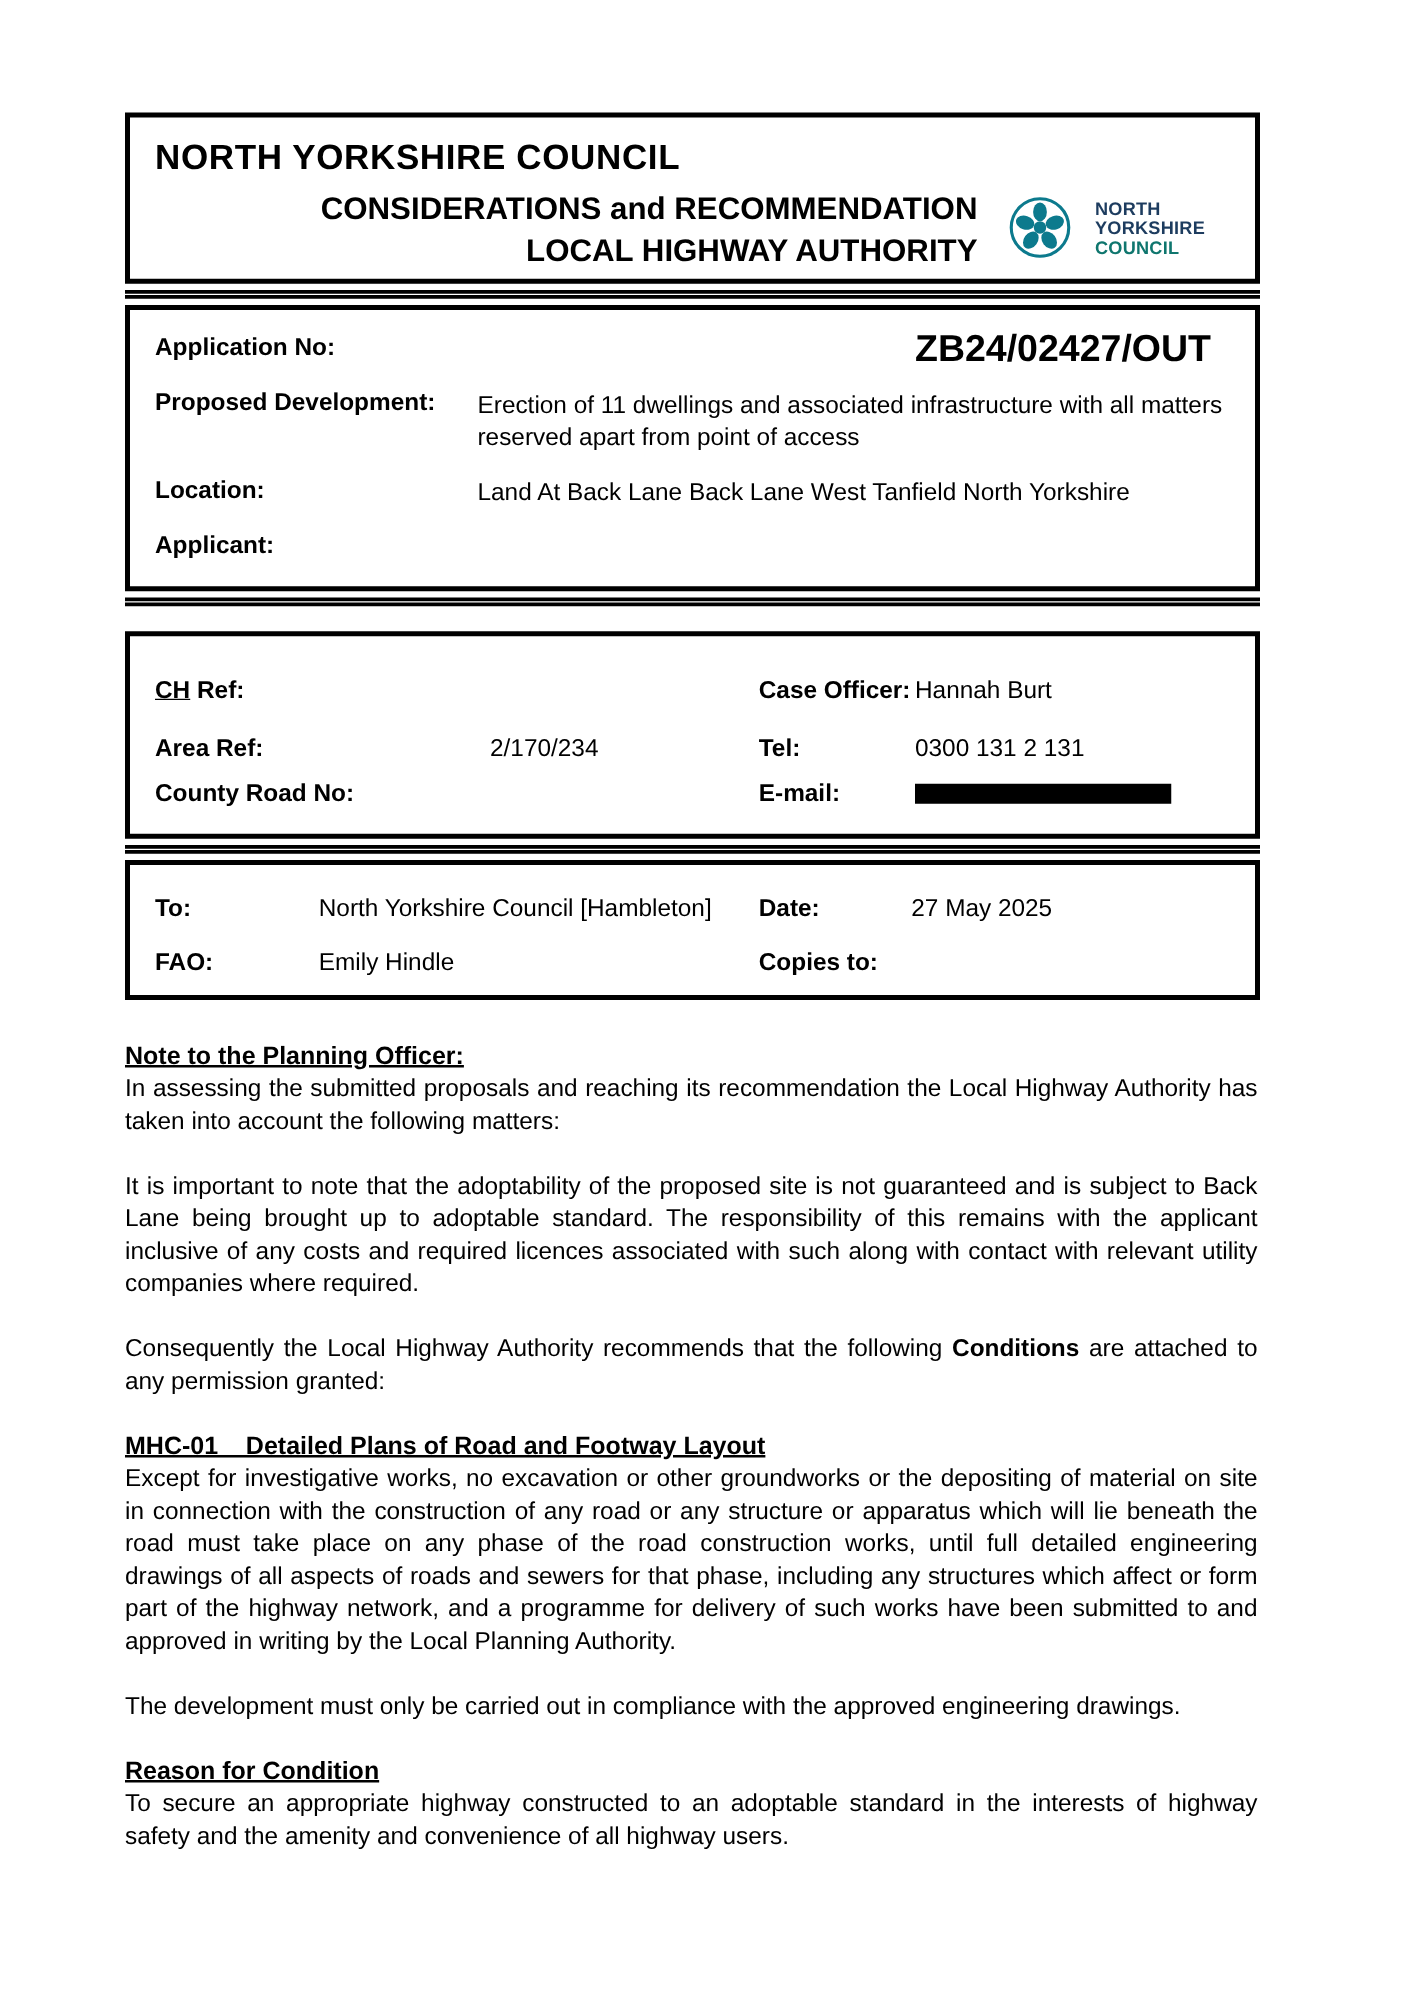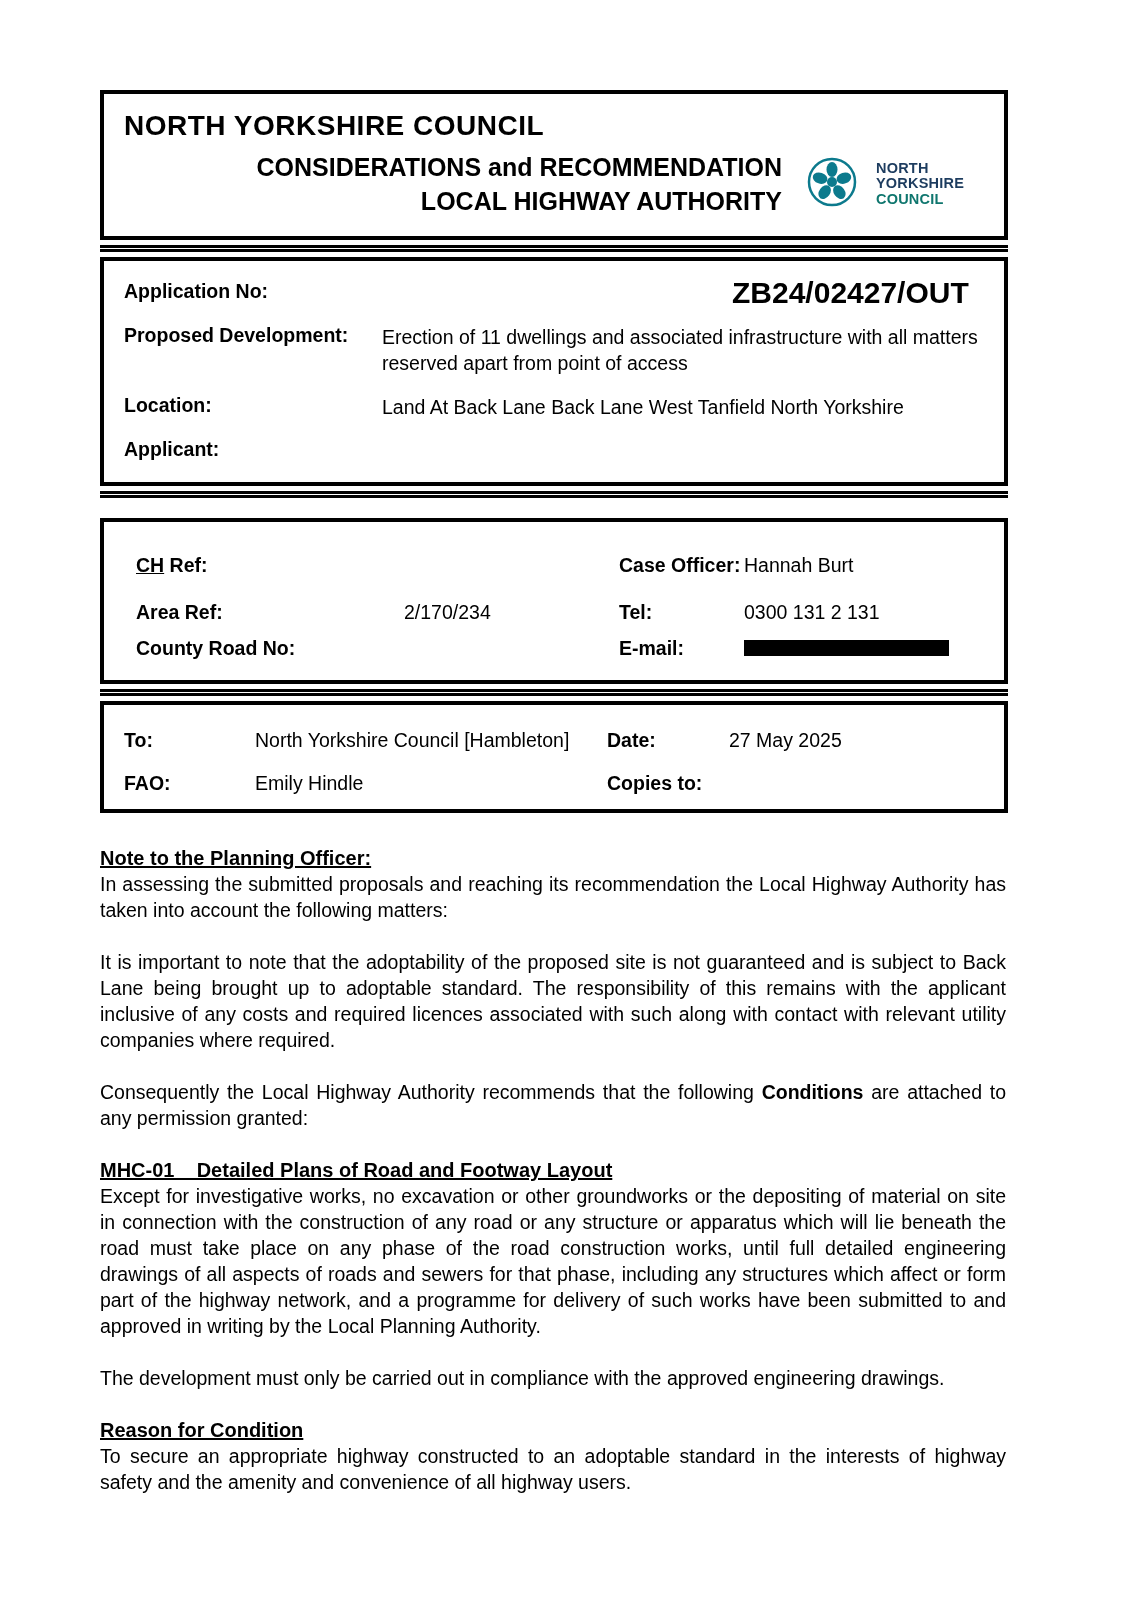--- a/index.html
+++ b/index.html
@@ -11,41 +11,41 @@
   }
   .doc { position: absolute; left: 100px; top: 90px; width: 908px; }
 
   .box { border: 4px solid #000; background: #fff; }
   .band {
     height: 7px; margin: 5px 0;
     border-top: 3px solid #000; border-bottom: 3px solid #000;
   }
 
   
-  .header-box { padding: 16px 20px 18px 20px; }
+  .header-box { padding: 16px 20px 5px 20px; }
   .council-name { font-size: 28px; font-weight: bold; letter-spacing: 0.5px; }
   .header-row { display: flex; align-items: center; margin-top: 8px; }
   .header-titles {
     flex: 1; text-align: right; font-weight: bold;
     font-size: 25px; line-height: 34px; padding-right: 24px;
   }
   .logo { width: 178px; display: flex; align-items: center; gap: 18px; }
   .logo-text { font-weight: bold; font-size: 14.5px; line-height: 15.5px; letter-spacing: 0.2px; }
   .navy { color: #1d3c5f; }
   .teal { color: #0f766e; }
 
   
   .app-box { padding: 10px 20px 12px 20px; font-size: 19.5px; }
   .app-row { display: grid; grid-template-columns: 258px 1fr; padding: 9px 0; align-items: start; }
   .label { font-weight: bold; }
   .value { font-weight: normal; line-height: 26px; }
   .app-no-value { font-weight: bold; font-size: 30px; padding-left: 350px; white-space: nowrap; }
 
   
-  .ref-box { padding: 14px 32px; font-size: 19.5px; margin-top: 20px; }
+  .ref-box { padding: 14px 20px; font-size: 19.5px; margin-top: 20px; }
   .ref-row { display: grid; grid-template-columns: 268px 215px 125px 1fr; align-items: center; }
   .ref-row-1 { min-height: 58px; }
   .ref-row-2 { min-height: 36px; }
   .ref-row-3 { min-height: 36px; }
   .u { text-decoration: underline; }
   .redaction { width: 205px; height: 16px; background: #000; }
 
   
   .to-box { padding: 8px 20px 10px 20px; font-size: 19.5px; }
   .to-row { display: grid; grid-template-columns: 131px 352px 122px 1fr; align-items: center; }

